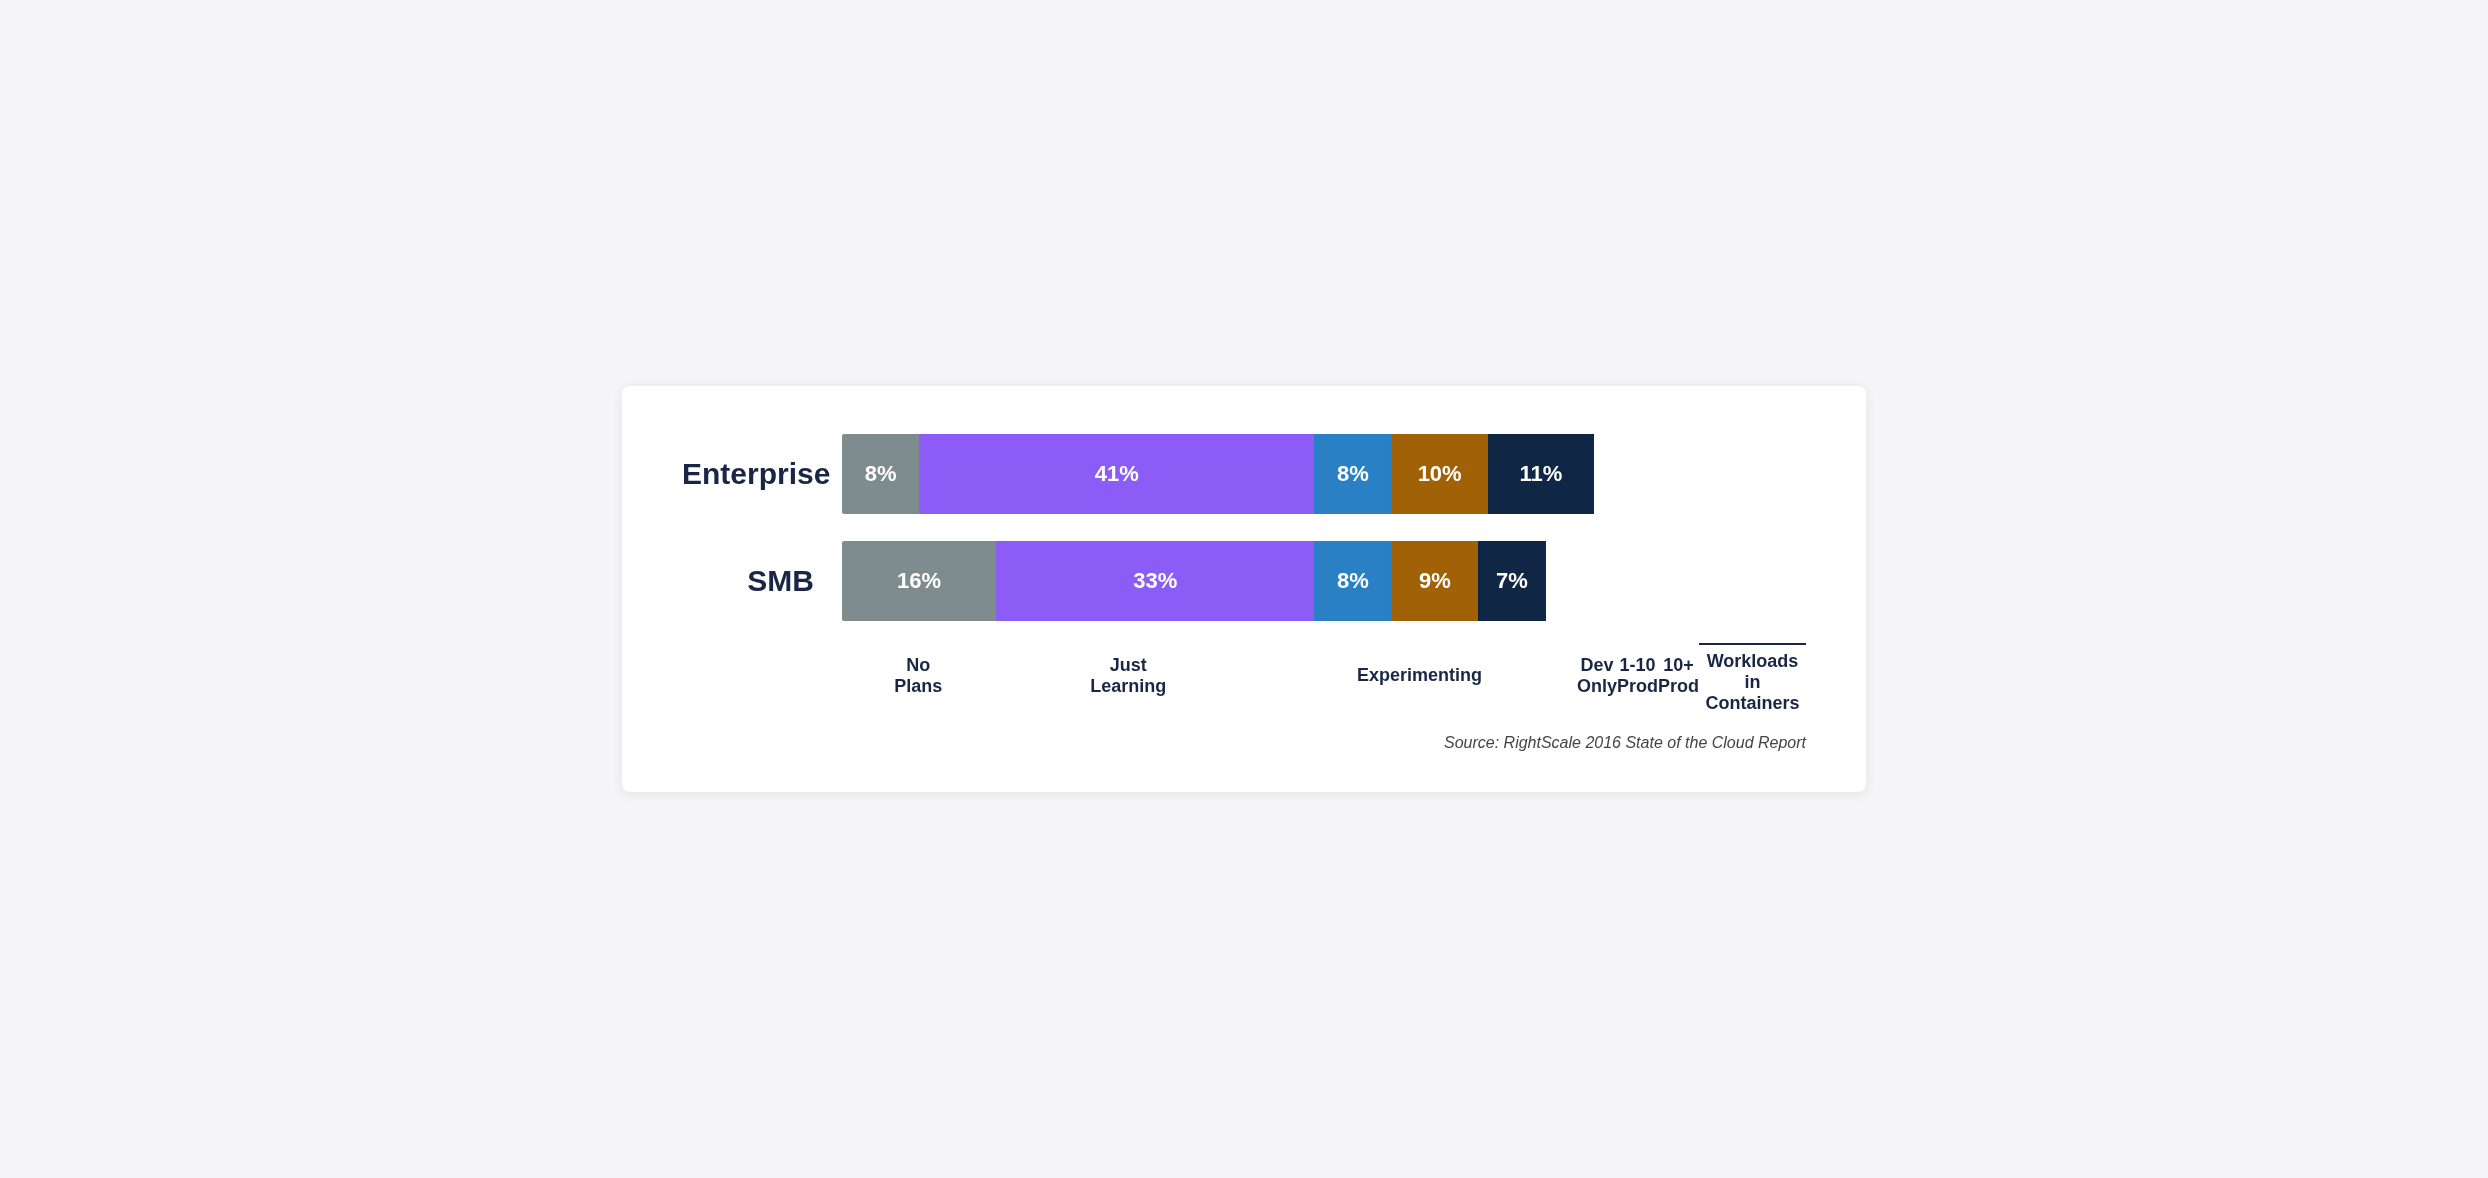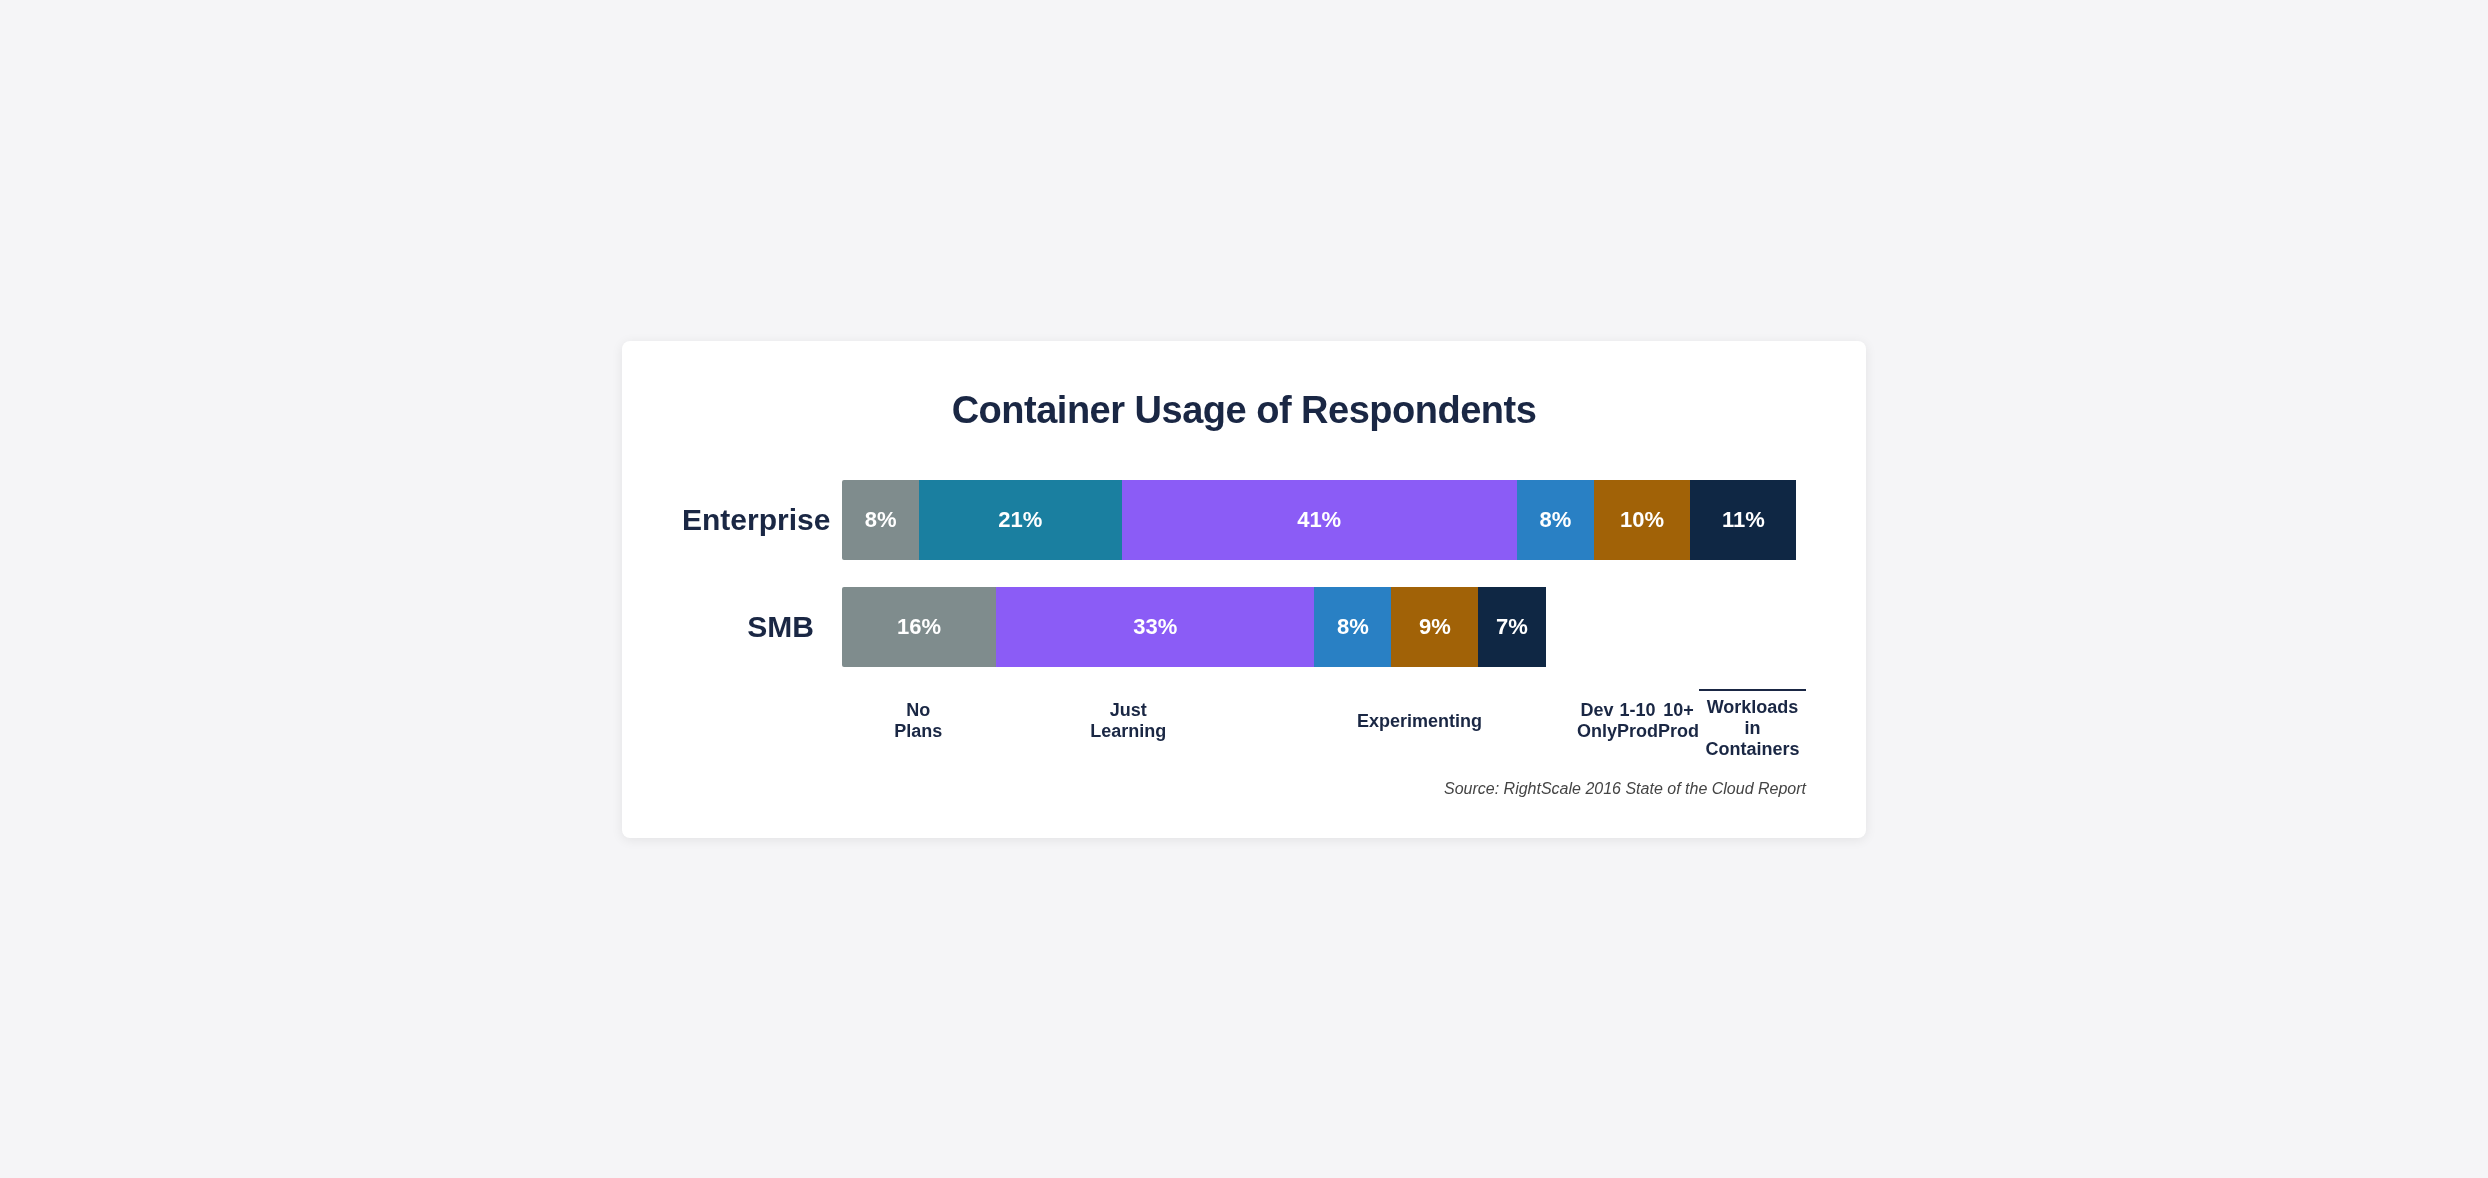--- a/index.html
+++ b/index.html
@@ -121,27 +121,25 @@
       color: #444;
       font-style: italic;
       margin-top: 20px;
     }
   </style>
 </head>
 <body>
 
 <div class="chart-container">
 
-  <h1 class="chart-title">Container Usage of Respondents</h1>
 
   <div class="bar-section">
     <div class="bar-label">Enterprise</div>
     <div class="bar-track">
       <div class="bar-segment color-gray" style="width:8%">8%</div>
-      <div class="bar-segment color-teal" style="width:21%">21%</div>
       <div class="bar-segment color-cyan" style="width:41%">41%</div>
       <div class="bar-segment color-blue" style="width:8%">8%</div>
       <div class="bar-segment color-dblue" style="width:10%">10%</div>
       <div class="bar-segment color-darkest" style="width:11%">11%</div>
     </div>
   </div>
 
   <div class="bar-section" style="margin-bottom: 0;">
     <div class="bar-label">SMB</div>
     <div class="bar-track">

